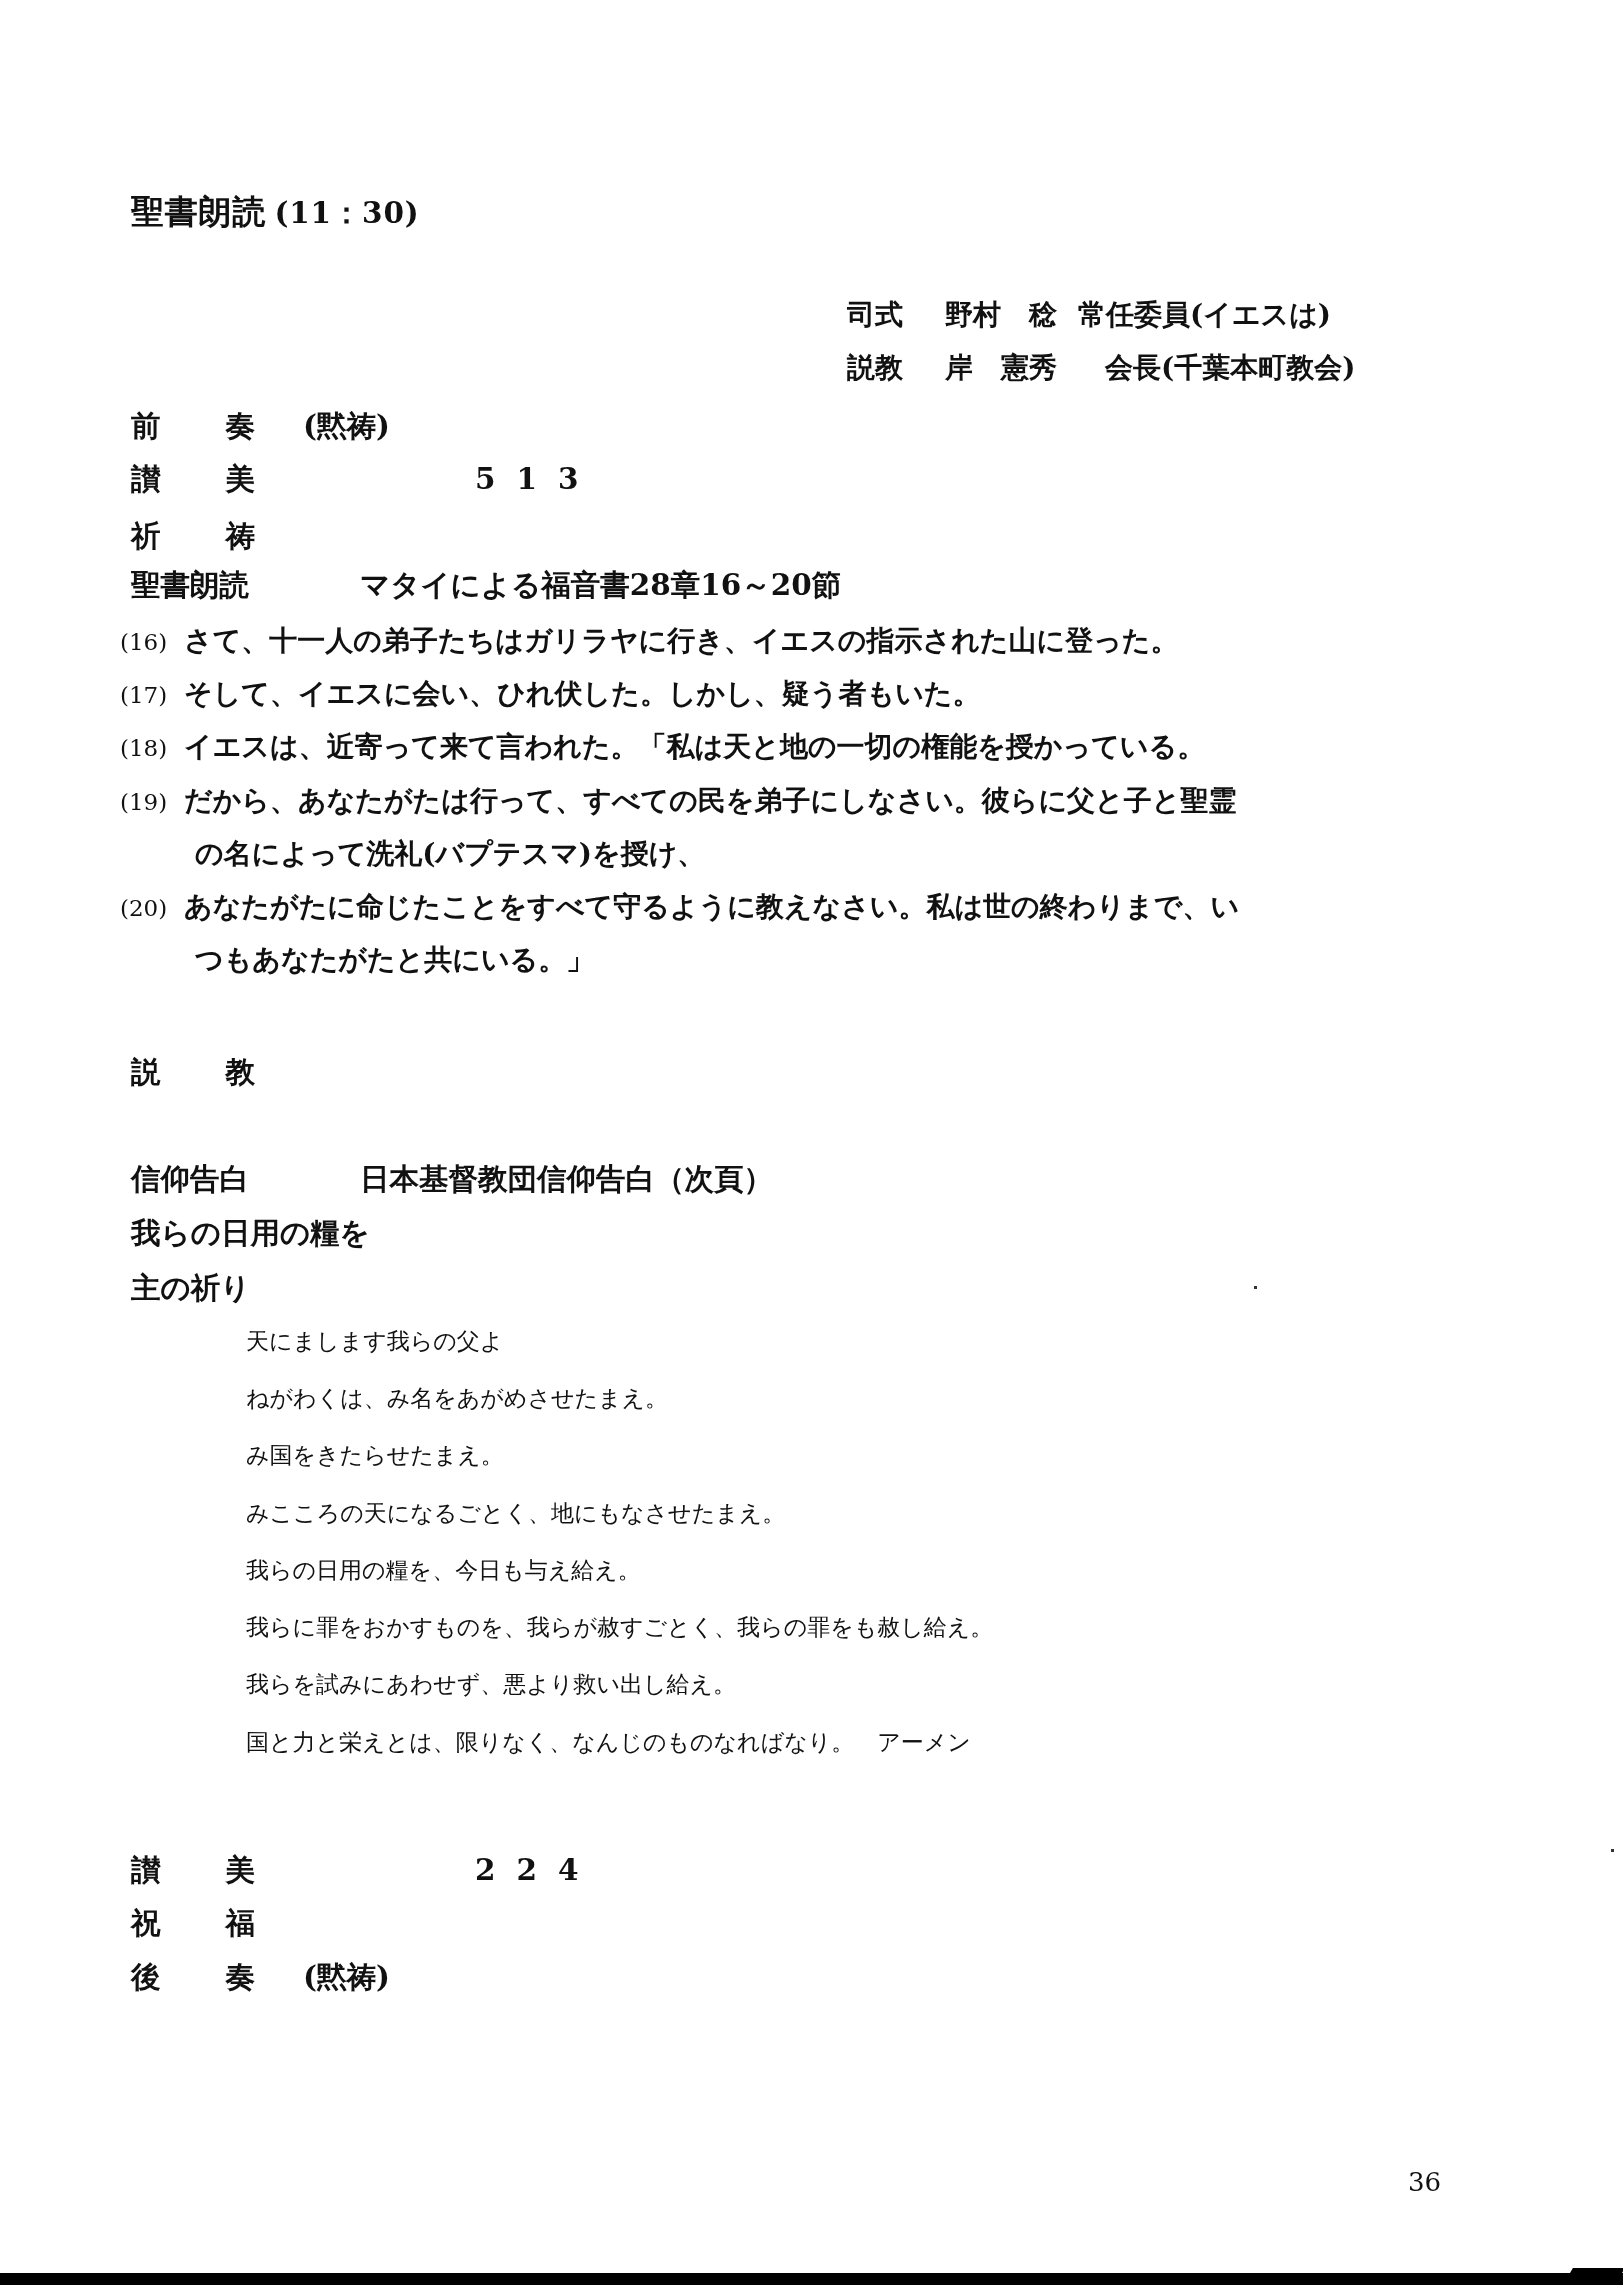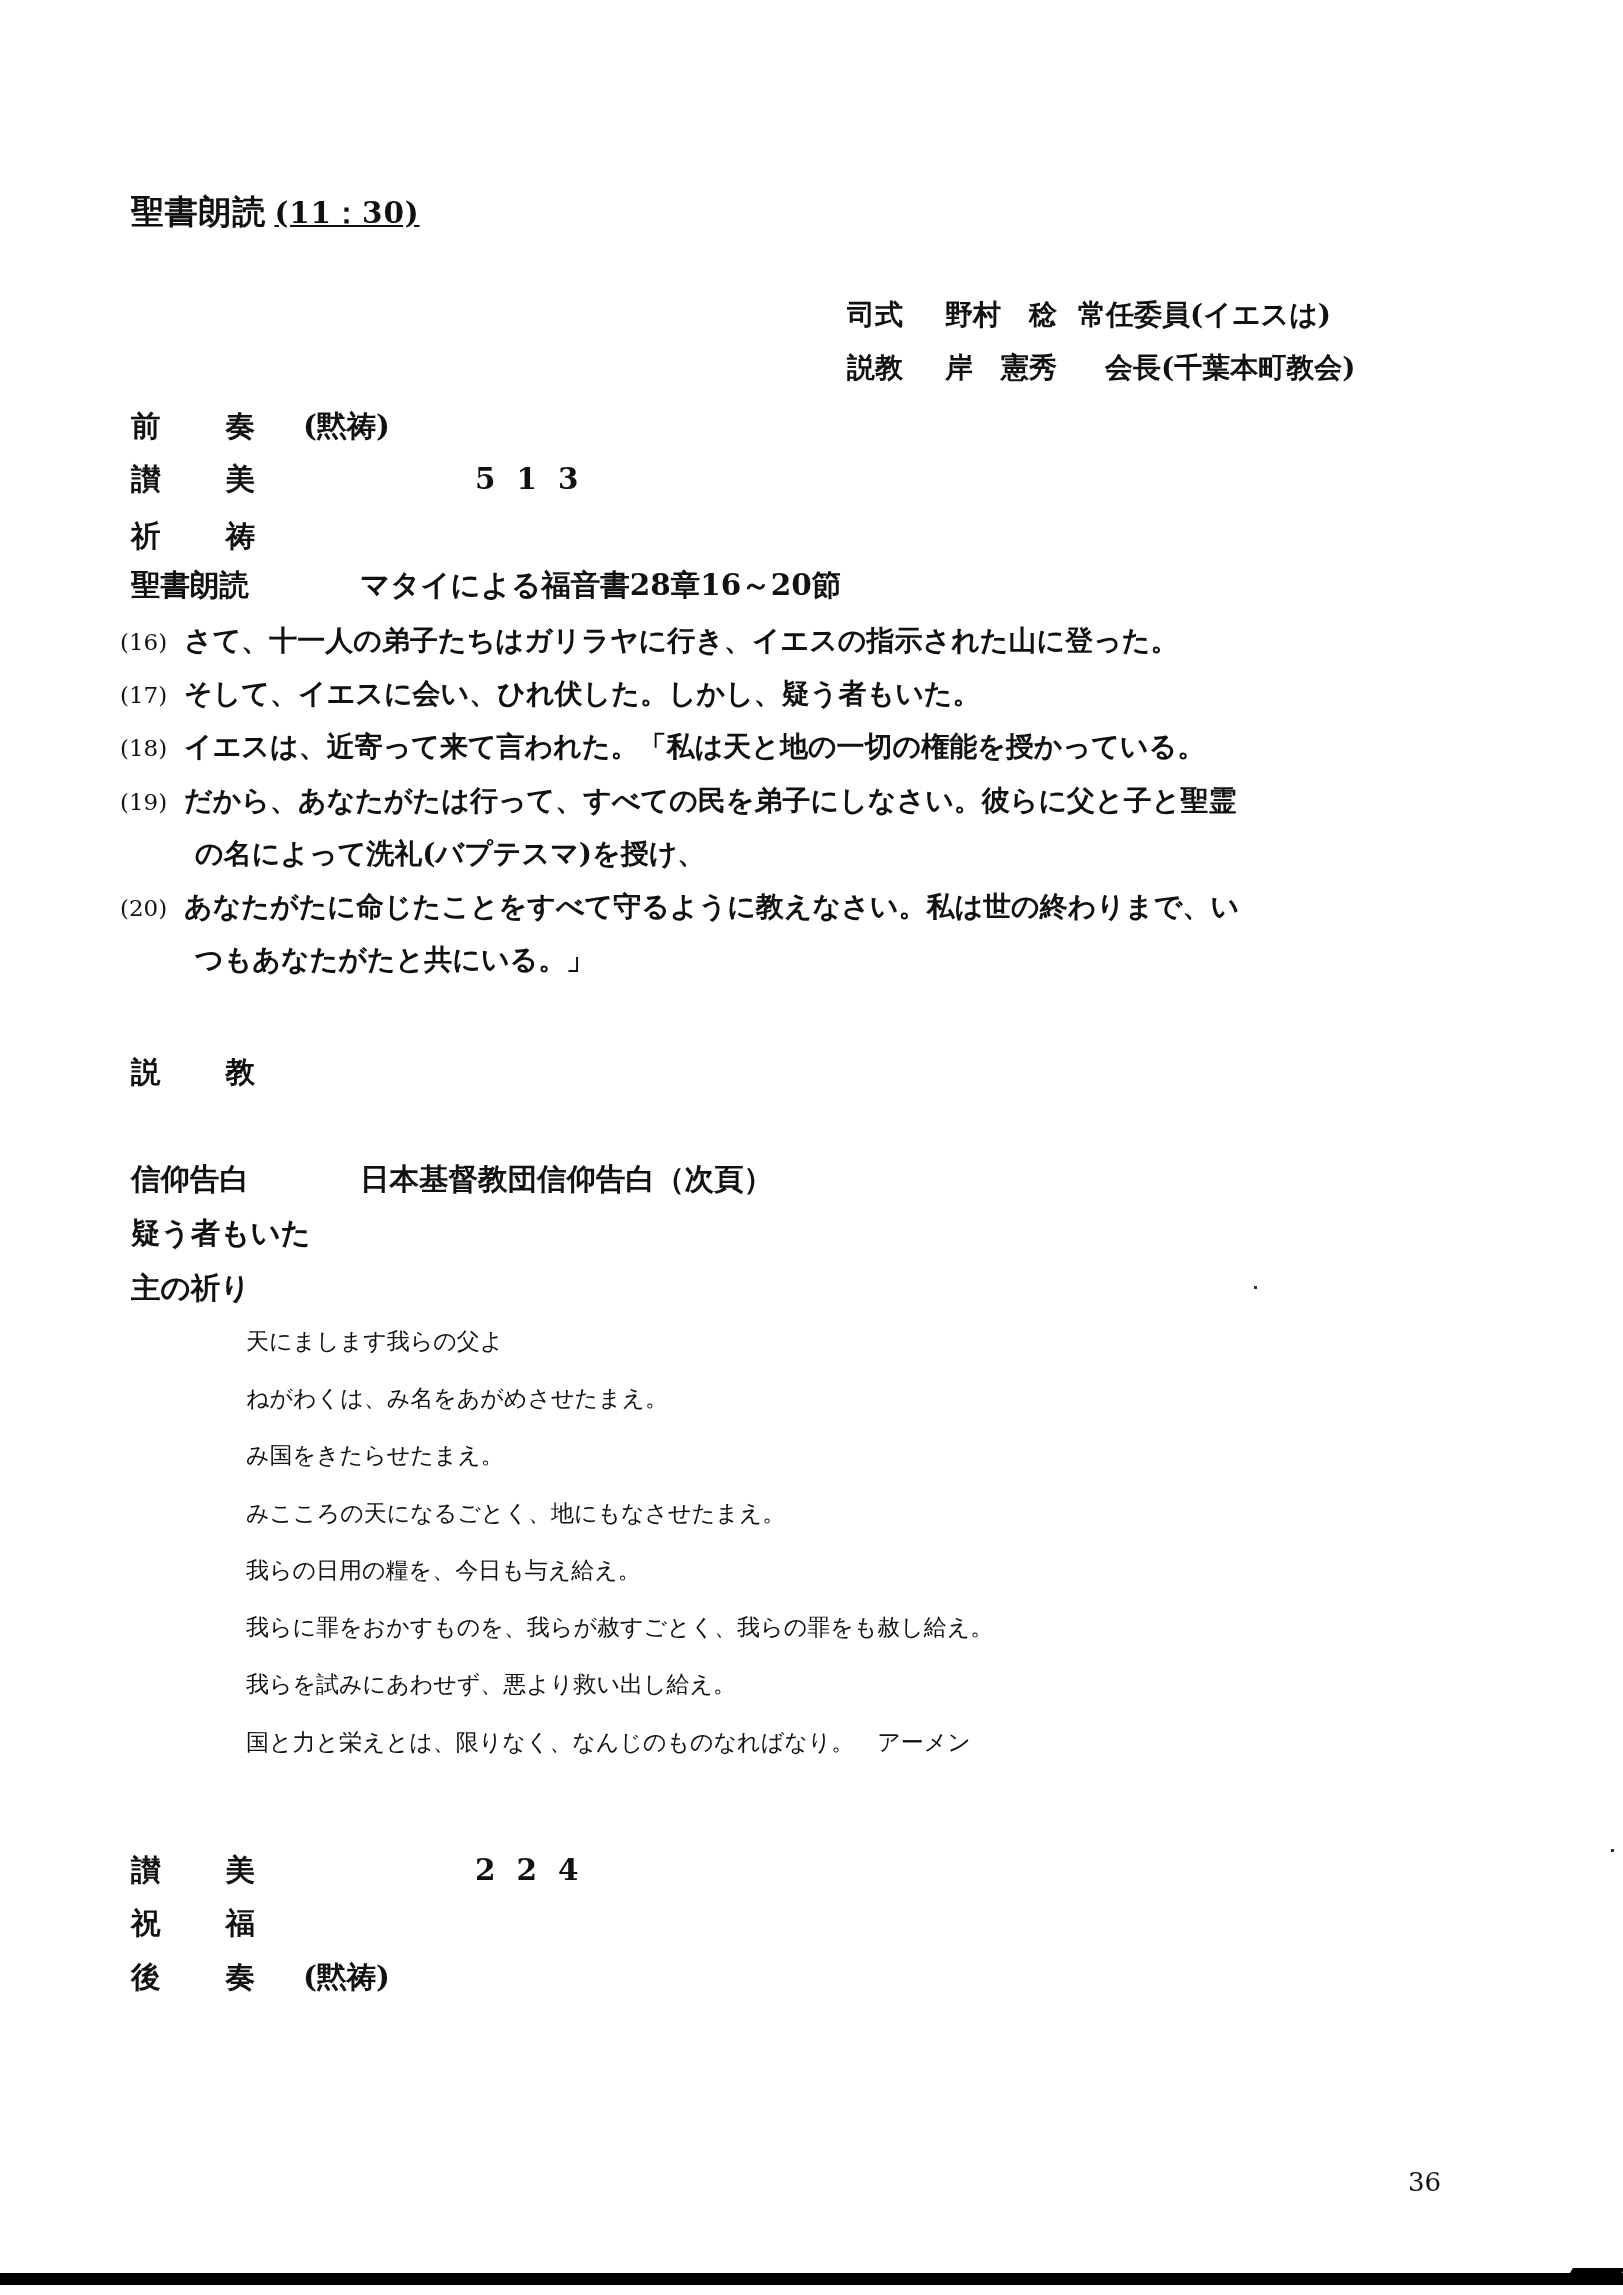--- a/index.html
+++ b/index.html
@@ -1,20 +1,20 @@
 <!DOCTYPE html>
 <html style="font-size:13px"><head>
 <meta charset="utf-8">
 <style>
   html, body { margin:0; padding:0; background:#ffffff; }
   body { width:1624px; height:2295px; position:relative; overflow:hidden; color:#111111;
          font-family: "DejaVu Serif", "Liberation Serif", serif; }
   .abs { position:absolute; white-space:nowrap; }
   .title { left:131px; top:190px; font-size:33px; font-weight:bold; letter-spacing:0.8px; }
-  .title .time { font-size:29.5px; font-weight:bold; margin-left:8.2px;text-decoration:underline; }
+  .title .time { font-size:29.5px; font-weight:bold; margin-left:8.2px; }
   .officiant { left:847px; font-size:28px; font-weight:bold; }
   .officiant span { display:inline-block; }
   .prog { left:131px; font-size:29.5px; font-weight:bold; }
   .prog .lbl { display:inline-block; width:229px; }
   .prog .lbl.spaced { letter-spacing:65px; }
   .prog .val { display:inline-block; }
   .num { letter-spacing:21px; }
   .verse { left:120px; font-size:28px; font-weight:bold; }
   .verse .vn { display:inline-block; width:64px; font-size:23px; font-weight:normal; }
   .verse.cont { left:195px; }
@@ -73,21 +73,21 @@
   <span>つもあなたがたと共にいる。」</span>
 </div>
 
 <div class="abs prog" style="top:1053px;">
   <span class="lbl spaced">説教</span>
 </div>
 <div class="abs prog" style="top:1160px;">
   <span class="lbl">信仰告白</span><span class="val">日本基督教団信仰告白（次頁）</span>
 </div>
 <div class="abs prog" style="top:1214px;">
-  <span>疑う者もいた</span>
+  <span>我らの日用の糧を</span>
 </div>
 <div class="abs prog" style="top:1269px;">
   <span>主の祈り</span>
 </div>
 
 <div class="abs prayer" style="top:1326px;">天にまします我らの父よ</div>
 <div class="abs prayer" style="top:1383px;">ねがわくは、み名をあがめさせたまえ。</div>
 <div class="abs prayer" style="top:1440px;">み国をきたらせたまえ。</div>
 <div class="abs prayer" style="top:1498px;">みこころの天になるごとく、地にもなさせたまえ。</div>
 <div class="abs prayer" style="top:1555px;">我らの日用の糧を、今日も与え給え。</div>

